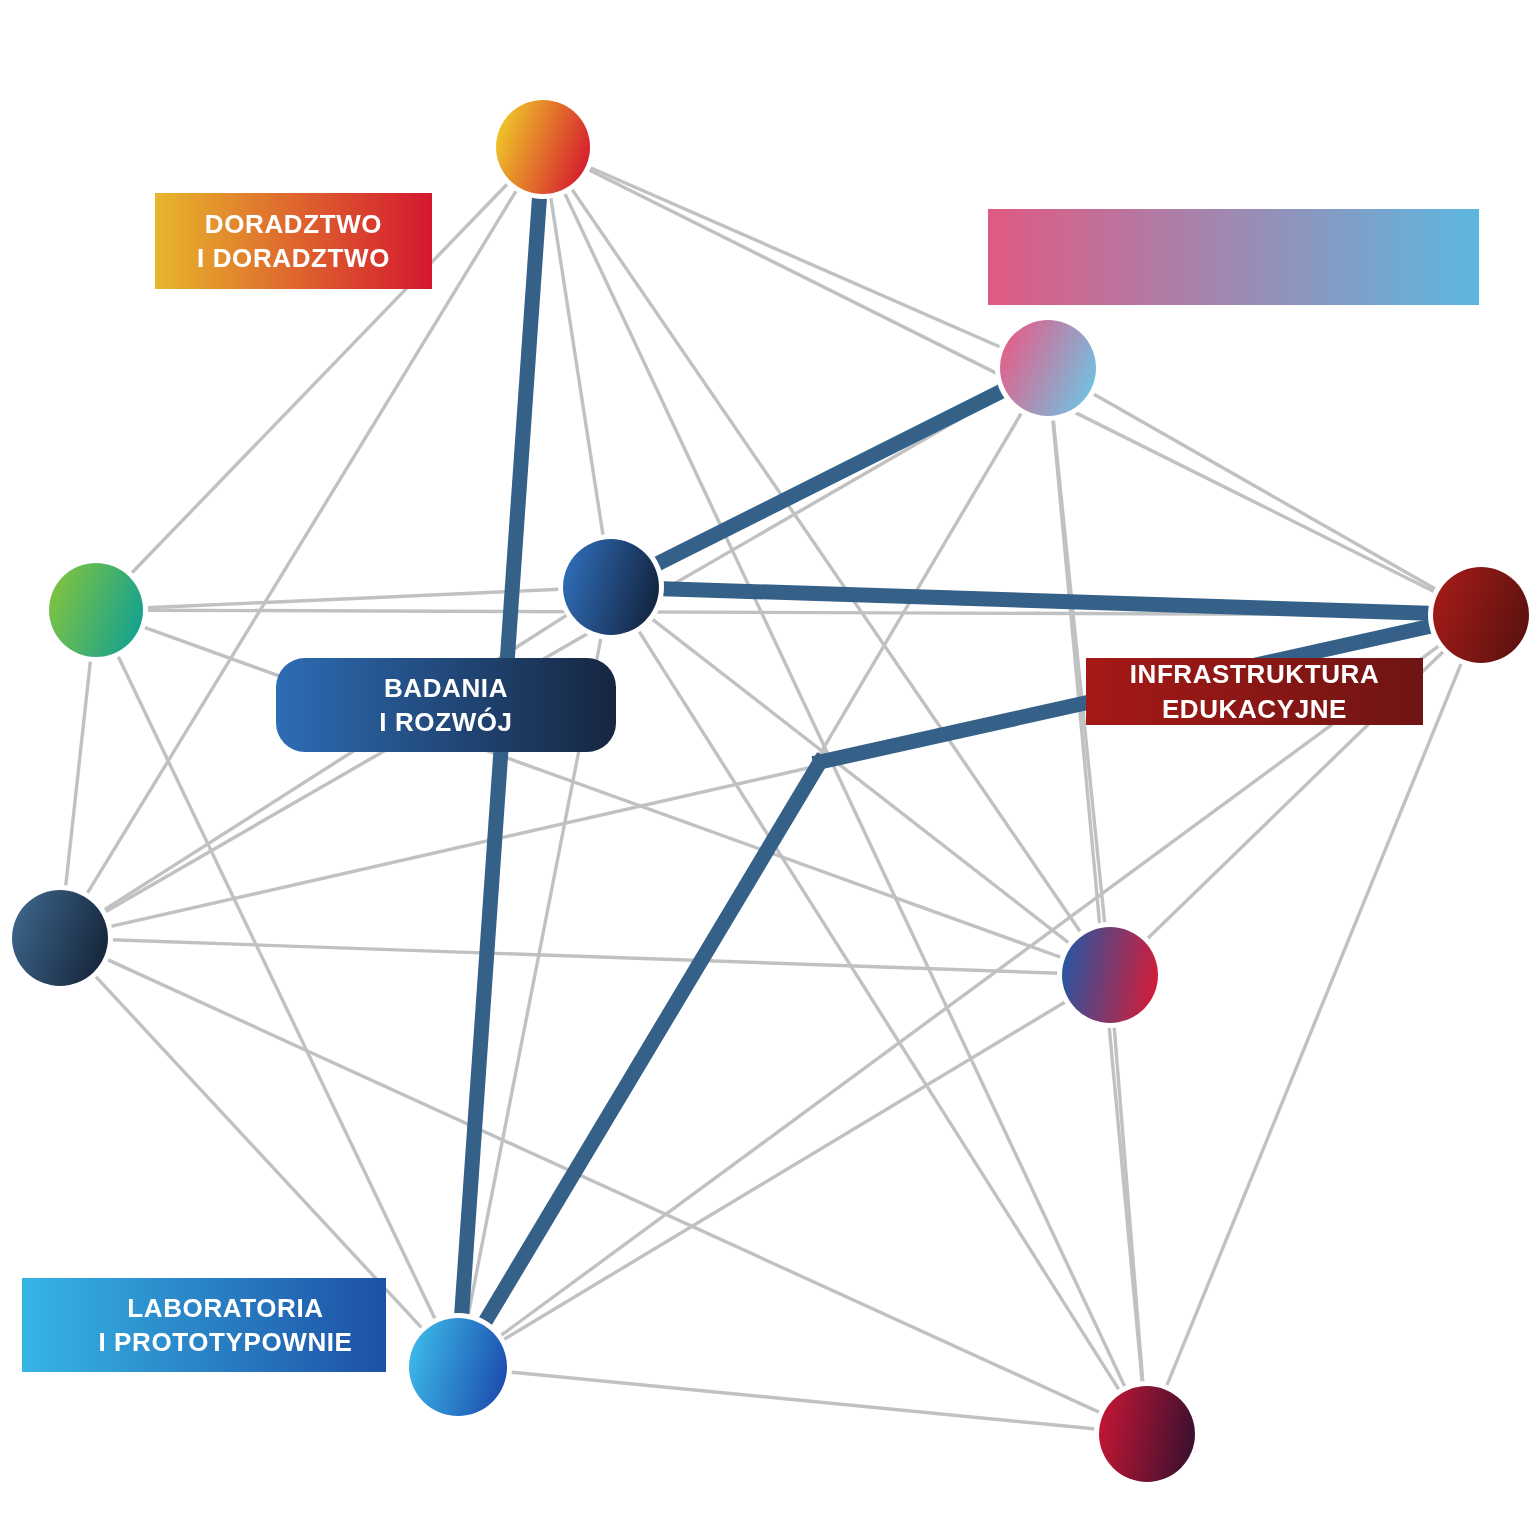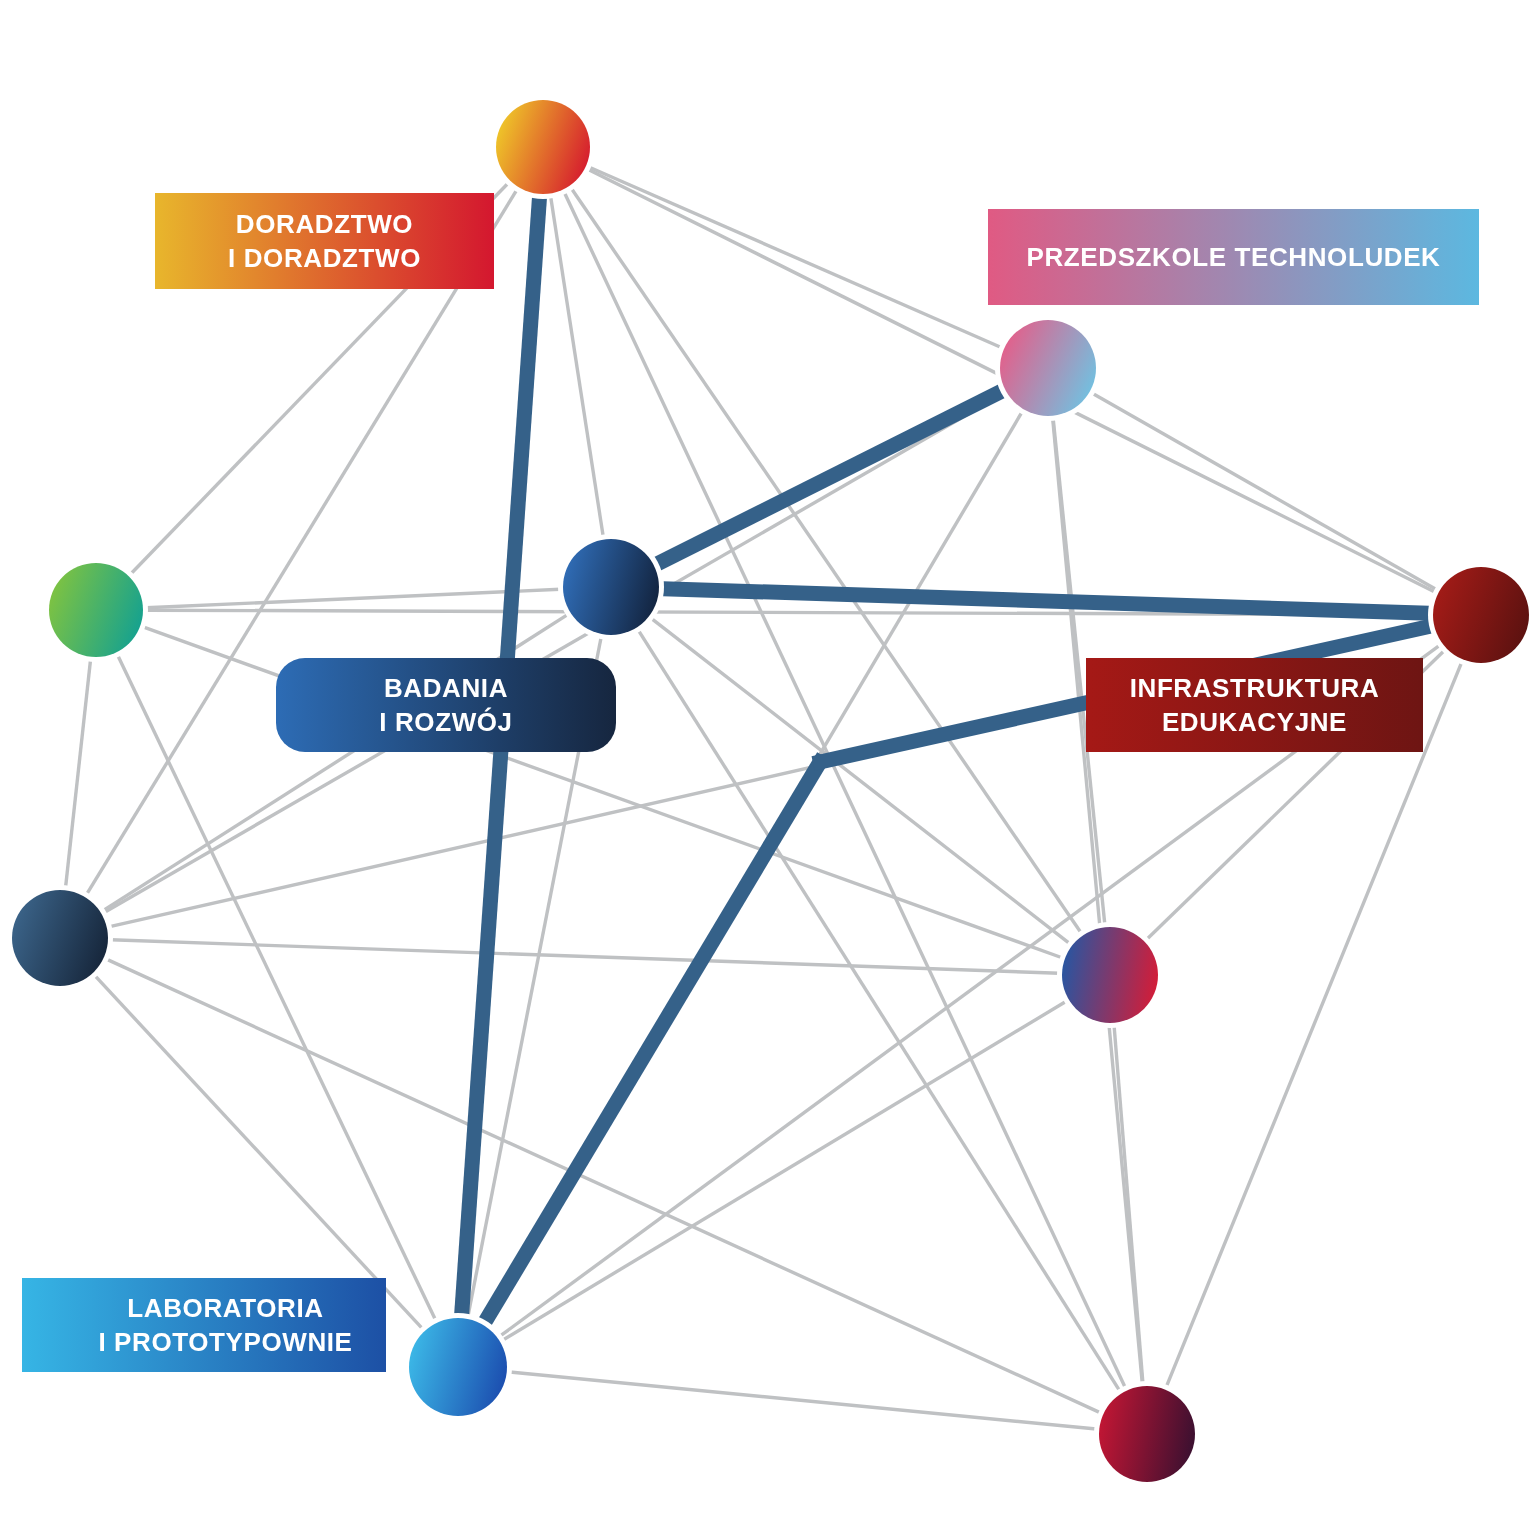--- a/index.html
+++ b/index.html
@@ -146,32 +146,31 @@
         <circle cx="1481" cy="615" r="48" fill="url(#grad-n6)"></circle>
         <circle cx="1110" cy="975" r="53" fill="#ffffff"></circle>
         <circle cx="1110" cy="975" r="48" fill="url(#grad-n7)"></circle>
         <circle cx="458" cy="1367" r="54" fill="#ffffff"></circle>
         <circle cx="458" cy="1367" r="49" fill="url(#grad-n8)"></circle>
         <circle cx="1147" cy="1434" r="53" fill="#ffffff"></circle>
         <circle cx="1147" cy="1434" r="48" fill="url(#grad-n9)"></circle>
       </g>
   </svg>
   <div id="labels-layer">
-      <div class="label-box" style="left: 155px; top: 193px; width: 339px; height: 96px; font-size: 26px; color: rgb(255, 255, 255); background: linear-gradient(90deg, rgb(232, 182, 44) 0%, rgb(212, 23, 47) 100%);">
+      <div class="label-box" style="left: 155px; top: 193px; width: 277px; height: 96px; font-size: 26px; color: rgb(255, 255, 255); background: linear-gradient(90deg, rgb(232, 182, 44) 0%, rgb(212, 23, 47) 100%);">
         <span class="ln">DORADZTWO</span>
         <span class="ln">I DORADZTWO</span>
       </div>
       <div class="label-box" style="left: 988px; top: 209px; width: 491px; height: 96px; font-size: 26px; color: rgb(255, 255, 255); background: linear-gradient(90deg, rgb(224, 90, 131) 0%, rgb(92, 184, 224) 100%);">
-        <span class="ln">PRZEDSZKOLE TECHNOLUDEK</span>
       </div>
       <div class="label-box" style="left: 276px; top: 658px; width: 340px; height: 94px; font-size: 26px; color: rgb(255, 255, 255); background: linear-gradient(90deg, rgb(45, 108, 181) 0%, rgb(22, 38, 63) 100%); border-radius: 29px;">
         <span class="ln">BADANIA</span>
         <span class="ln">I ROZWÓJ</span>
       </div>
-      <div class="label-box" style="left: 1086px; top: 658px; width: 337px; height: 94px; font-size: 26px; color: rgb(255, 255, 255); background: linear-gradient(90deg, rgb(165, 25, 22) 0%, rgb(110, 21, 19) 100%);">
+      <div class="label-box" style="left: 1086px; top: 658px; width: 337px; height: 67px; font-size: 26px; color: rgb(255, 255, 255); background: linear-gradient(90deg, rgb(165, 25, 22) 0%, rgb(110, 21, 19) 100%);">
         <span class="ln">INFRASTRUKTURA</span>
         <span class="ln">EDUKACYJNE</span>
       </div>
       <div class="label-box" style="left: 22px; top: 1278px; width: 364px; height: 94px; font-size: 26px; color: rgb(255, 255, 255); background: linear-gradient(90deg, rgb(54, 181, 229) 0%, rgb(29, 80, 165) 100%); padding-left: 43px;">
         <span class="ln">LABORATORIA</span>
         <span class="ln">I PROTOTYPOWNIE</span>
       </div>
     </div>
 </div>
 

